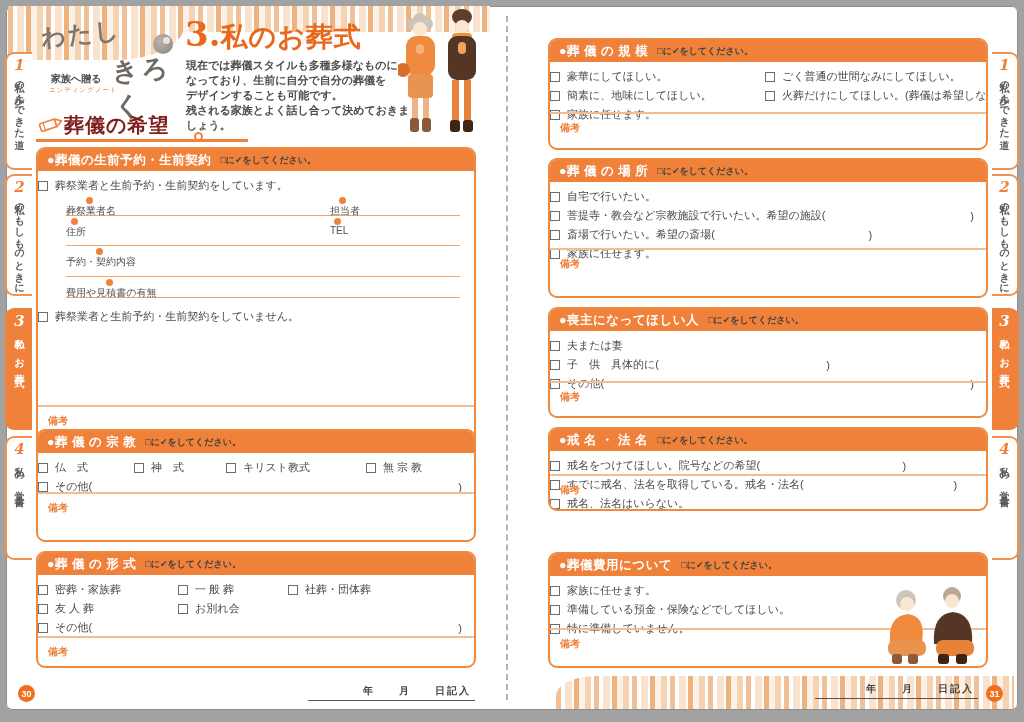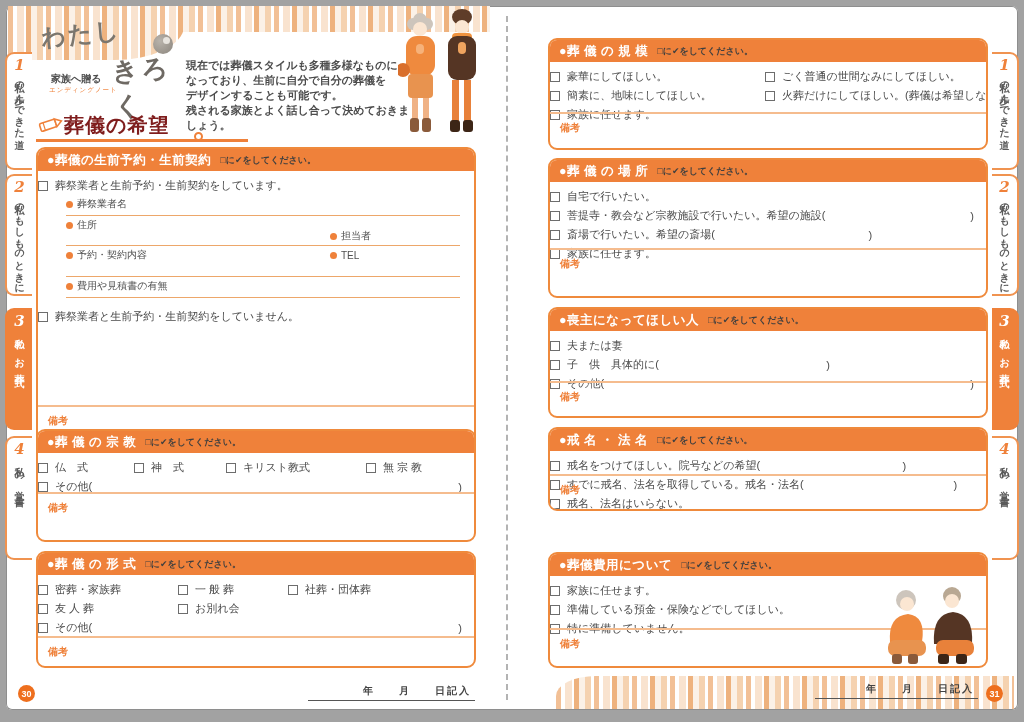--- a/index.html
+++ b/index.html
@@ -82,22 +82,22 @@
   .opt-t { white-space:nowrap; }
   .paren-close { margin-left:auto; }
   .grid-rel { display:grid; grid-template-columns:96px 92px 140px 1fr; }
   .grid-fmt { display:grid; grid-template-columns:140px 110px 1fr; }
   .grid-scale { display:grid; grid-template-columns:215px 1fr; }
 
   
   .fields { margin-left:28px; margin-right:2px; }
   .frow { position:relative; border-bottom:1px solid #eda76a; display:block; }
   .frow .fl { position:absolute; left:0; top:2px; font-size:10px; color:#4f4f4f;
-       display:inline-flex; align-items:center; white-space:nowrap; }
-  .frow .fl.c2 { left:67%;margin-top:32px; }
+       display:inline-flex; align-items:center; white-space:nowrap;flex-direction:column; }
+  .frow .fl.c2 { left:67%; }
   .dot { display:inline-block; width:7px; height:7px; border-radius:50%;
        background:#ef813a; margin-right:4px; }
   .h20 { height:21px; } .h29 { height:30px; } .h31 { height:31px; }
 
   
   .date-line { position:absolute; height:17px; border-bottom:1.5px solid #555;
        font-size:10px; color:#444; text-align:right; padding-right:4px; z-index:3;
        letter-spacing:2px; font-weight:600; }
   .page-num { position:absolute; width:17px; height:17px; border-radius:50%; background:#ee6f1e;
        color:#fff; font-size:9px; font-weight:bold; display:flex; align-items:center;
@@ -152,20 +152,23 @@
   </div>
 
   <div class="logo">
     <div class="logo-main1">わたし</div>
     <div class="logo-ball"></div>
     <div class="logo-main2">きろく</div>
     <div class="logo-sub1">家族へ贈る</div>
     <div class="logo-sub2">エンディングノート</div>
   </div>
 
+  <div class="chapter-title">
+    <span class="no">3.</span><span class="tx">私のお葬式</span>
+  </div>
   <div class="intro">
     <div>現在では葬儀スタイルも多種多様なものに</div>
     <div>なっており、生前に自分で自分の葬儀を</div>
     <div>デザインすることも可能です。</div>
     <div>残される家族とよく話し合って決めておきましょう。</div>
   </div>
 
   <div class="illus" style="left:398px;top:8px;">
     <svg width="90" height="130" viewBox="0 0 90 130">
       <g>

